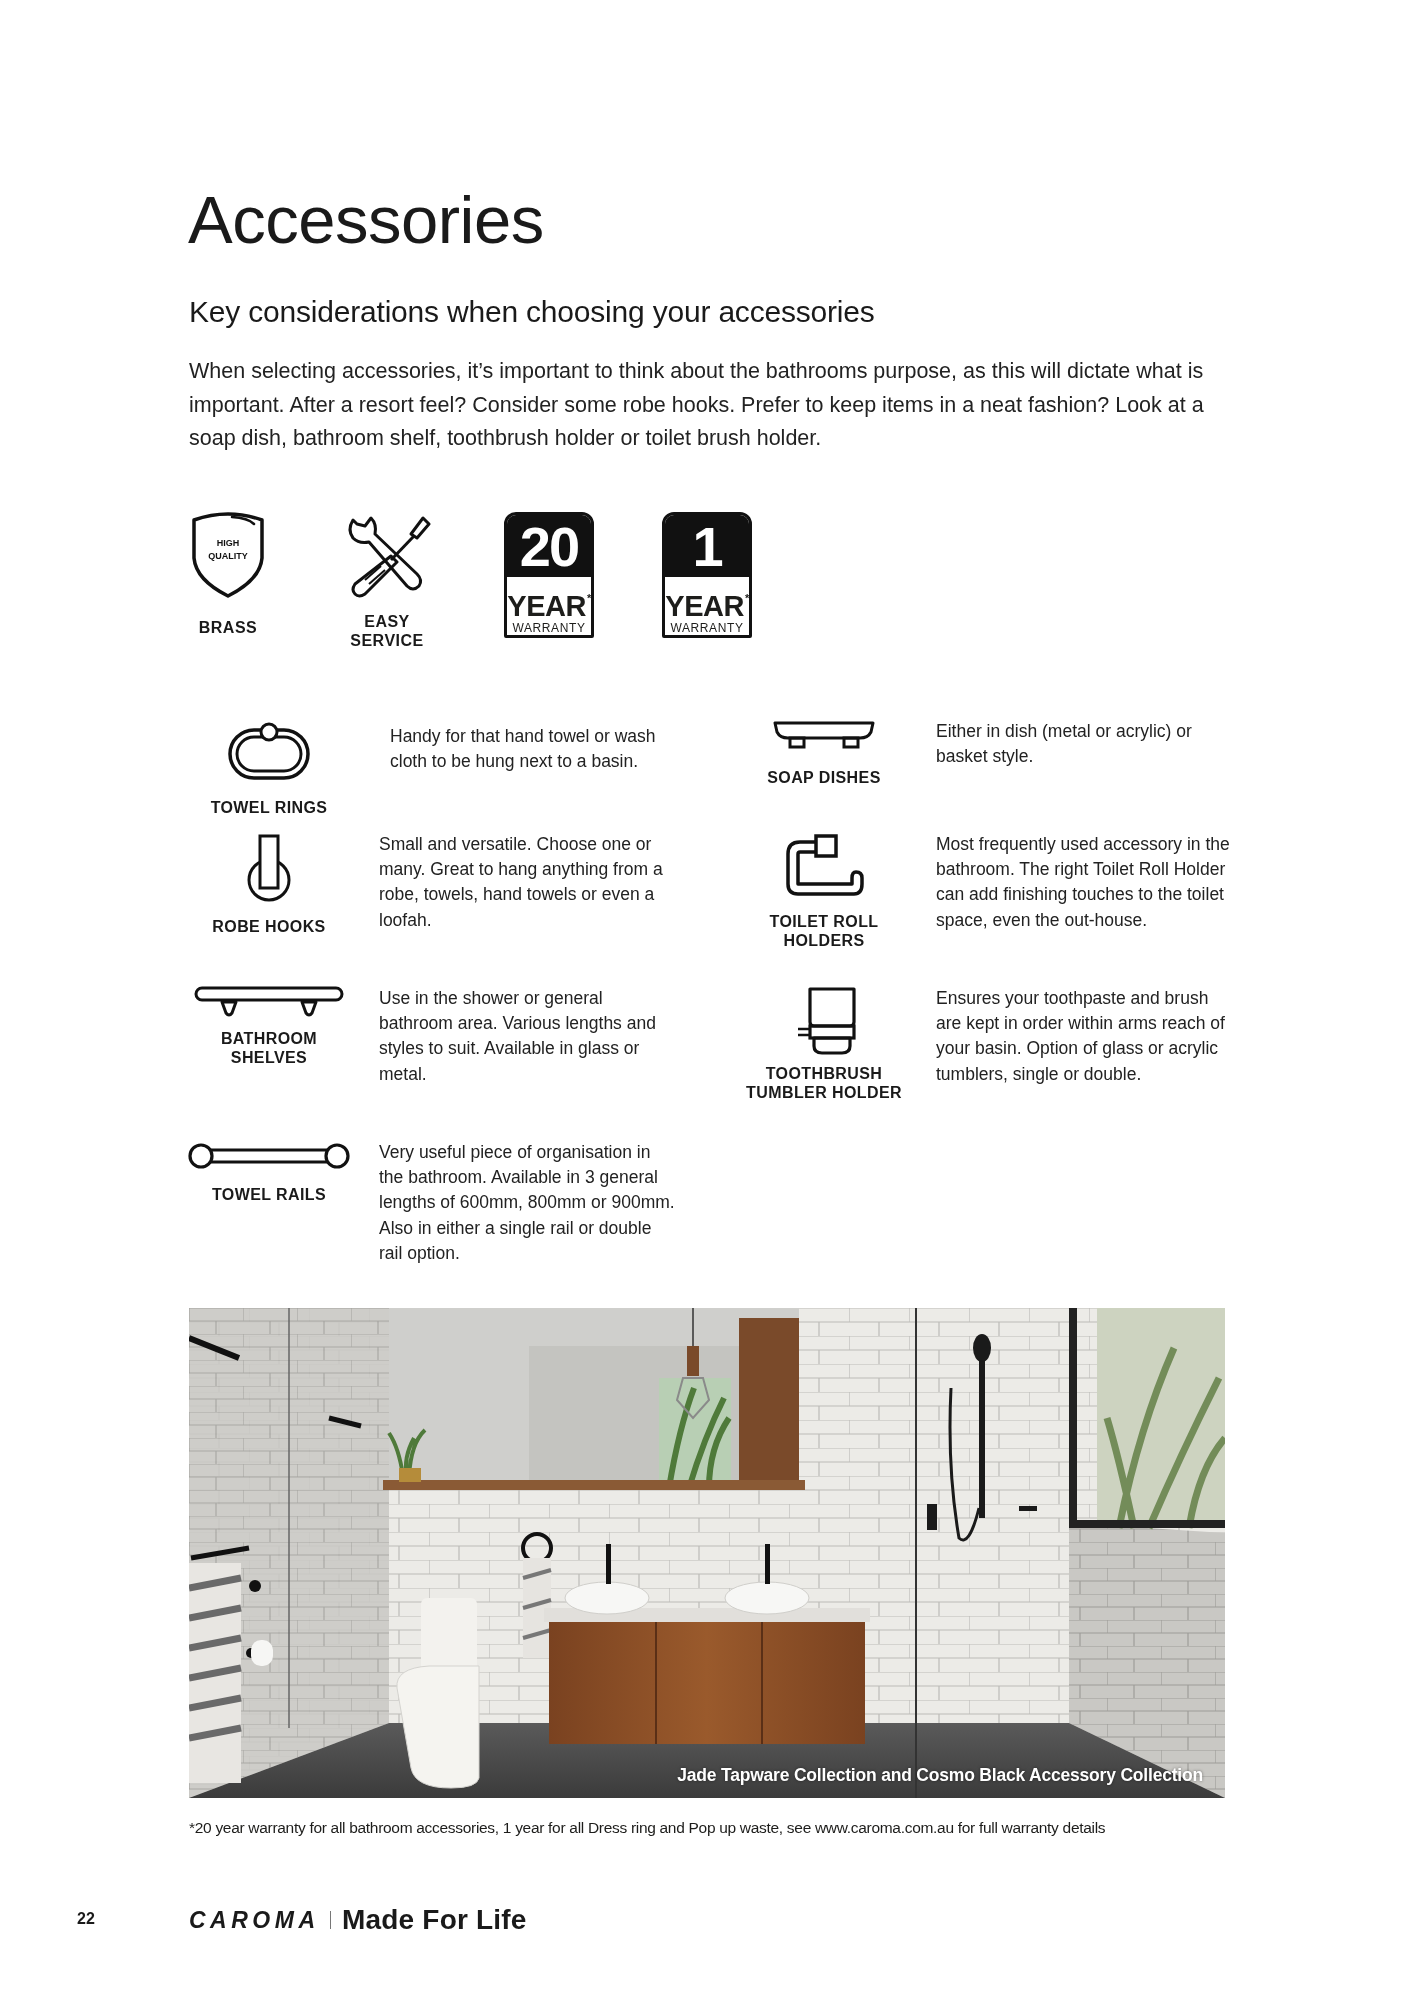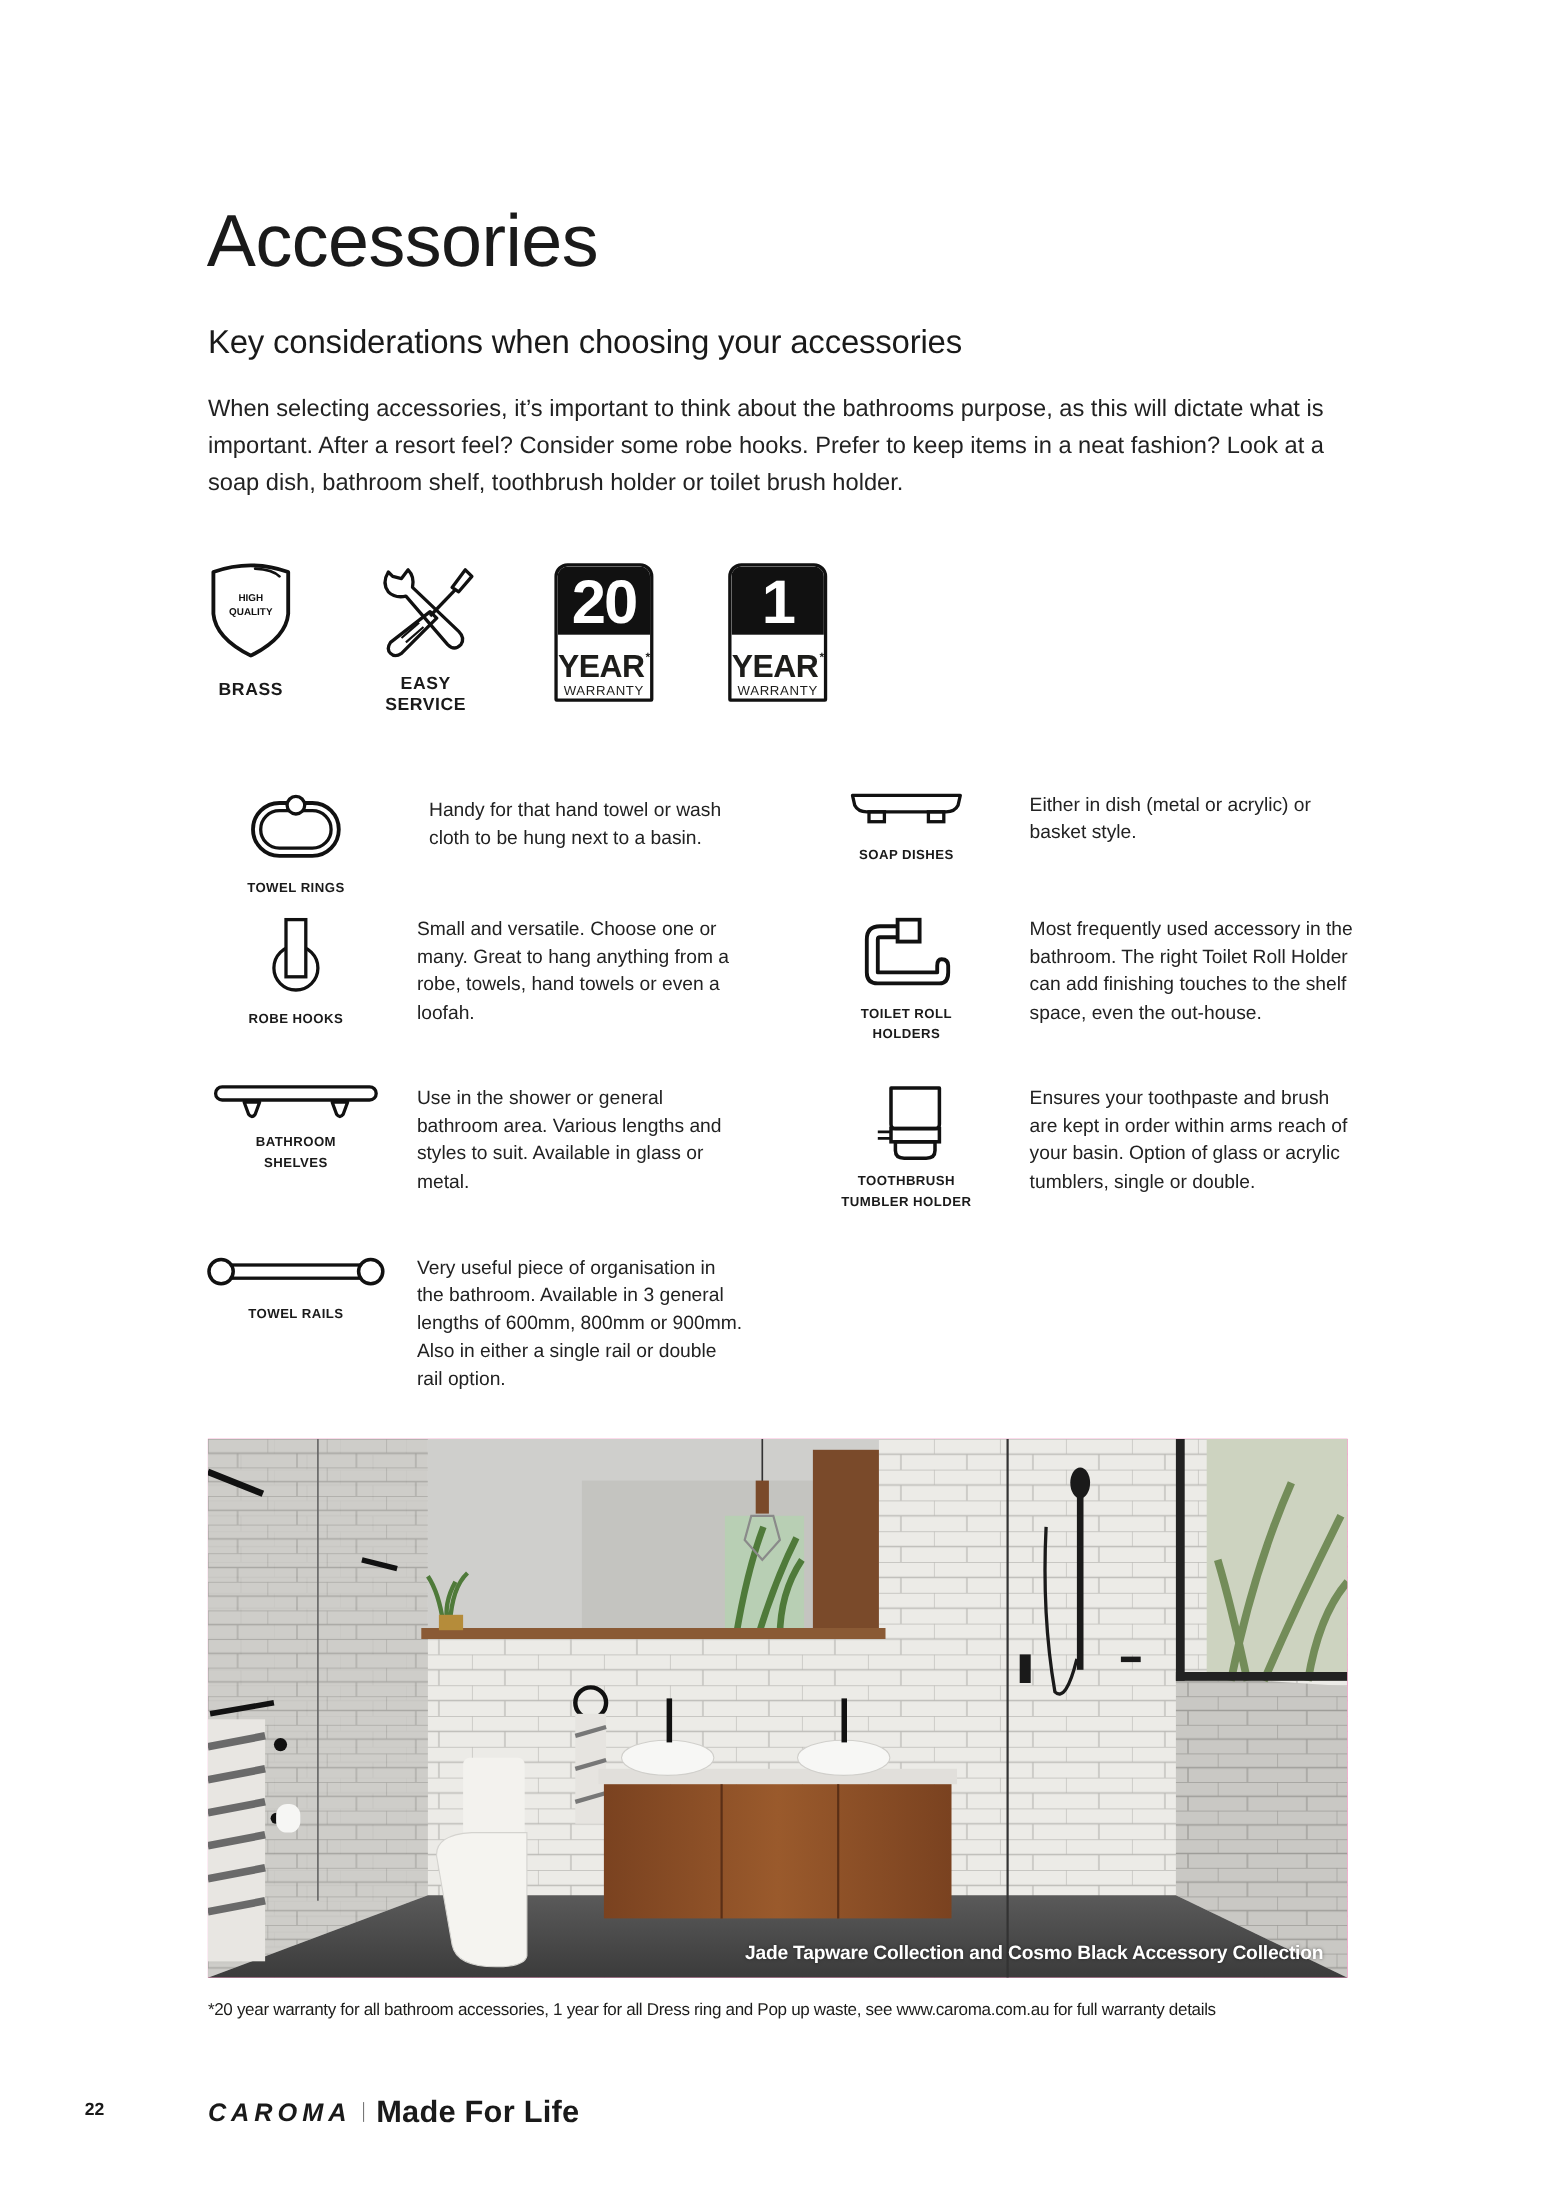--- a/index.html
+++ b/index.html
@@ -14,21 +14,21 @@
   .badge { text-align: center; }
   .badge-label { font-weight: 700; font-size: 16px; letter-spacing: 0.5px; line-height: 19px; color: #1a1a1a; }
 
   .warranty { width: 90px; height: 126px; border: 3px solid #111; border-radius: 12px 12px 2px 2px; overflow: hidden; background: #fff; }
   .warranty .top { background: #111; color: #fff; height: 62px; font-weight: 700; font-size: 56px; line-height: 64px; text-align: center; letter-spacing: -2px; }
   .warranty .yr { font-size: 29px; font-weight: 700; line-height: 30px; text-align: center; margin-top: 6px; letter-spacing: -0.5px; }
   .warranty .yr sup { font-size: 11px; vertical-align: 14px; margin-left: 1px; }
   .warranty .wt { font-size: 12px; line-height: 14px; text-align: center; letter-spacing: 0.6px; font-weight: 400; }
 
   .item-icon { display: block; }
-  .item-label { font-weight: 700; font-size: 12px; line-height: 19px; letter-spacing: 0.4px; text-align: center; color: #1a1a1a; width: 200px; }
+  .item-label { font-weight: 700; font-size: 16px; line-height: 19px; letter-spacing: 0.4px; text-align: center; color: #1a1a1a; width: 200px; }
   .item-desc { font-size: 17.5px; line-height: 25.2px; color: #222; width: 300px; }
 
   .photo { left: 189px; top: 1308px; width: 1036px; height: 490px; overflow: hidden; background: #ec4899; }
   .caption { right: 22px; bottom: 12px; color: #fff; font-size: 17.5px; font-weight: 700; text-shadow: 0 0 3px rgba(0,0,0,0.5); letter-spacing: -0.2px; }
   .footnote { left: 189px; top: 1819px; font-size: 15.5px; color: #1d1d1b; letter-spacing: -0.3px; white-space: nowrap; }
 
   .page-num { left: 77px; top: 1910px; font-size: 16px; font-weight: 700; color: #1a1a1a; }
   .brand { left: 189px; top: 1904px; display: flex; align-items: center; }
   .brand-name { font-size: 23px; font-weight: 700; letter-spacing: 4.5px; color: #1a1a1a; font-style: italic; }
   .brand-sep { width: 1.5px; height: 18px; background: #777; margin: 0 11px 0 10px; }
@@ -135,21 +135,21 @@
 <div class="abs" style="left:724px; top:834px;">
   <svg class="item-icon" width="84" height="64" viewBox="0 0 84 64" style="margin-left:58px;">
     <path d="M34 8 L18 8 Q6 8 6 20 L6 50 Q6 60 16 60 L72 60 Q80 60 80 50 L80 44 Q80 38 74 38 Q70 38 70 44 L70 50 L16 50 L16 20 Q16 18 18 18 L34 18" fill="none" stroke="#111" stroke-width="3.5" stroke-linejoin="round"></path>
     <rect x="34" y="2" width="20" height="20" fill="#fff" stroke="#111" stroke-width="3.5"></rect>
   </svg>
   <div class="item-label" style="margin-top:14px;">
     <div>TOILET ROLL</div>
     <div>HOLDERS</div>
   </div>
 </div>
-<p class="abs item-desc" style="left:936px; top:832px;">Most frequently used accessory in the bathroom. The right Toilet Roll Holder can add finishing touches to the shelf space, even the out-house.</p>
+<p class="abs item-desc" style="left:936px; top:832px;">Most frequently used accessory in the bathroom. The right Toilet Roll Holder can add finishing touches to the toilet space, even the out-house.</p>
 
 <div class="abs" style="left:724px; top:986px;">
   <svg class="item-icon" width="62" height="70" viewBox="0 0 62 70" style="margin-left:72px;">
     <path d="M14 3 L58 3 L58 36 Q58 40 54 40 L18 40 Q14 40 14 36 Z" fill="none" stroke="#111" stroke-width="3.2" stroke-linejoin="round"></path>
     <rect x="14" y="40" width="44" height="12" fill="none" stroke="#111" stroke-width="3.2"></rect>
     <path d="M18 52 L54 52 L54 60 Q54 67 46 67 L26 67 Q18 67 18 60 Z" fill="none" stroke="#111" stroke-width="3.2" stroke-linejoin="round"></path>
     <line x1="2" y1="43" x2="14" y2="43" stroke="#111" stroke-width="2.5"></line>
     <line x1="2" y1="49" x2="14" y2="49" stroke="#111" stroke-width="2.5"></line>
   </svg>
   <div class="item-label" style="margin-top:8px; width:200px;">

